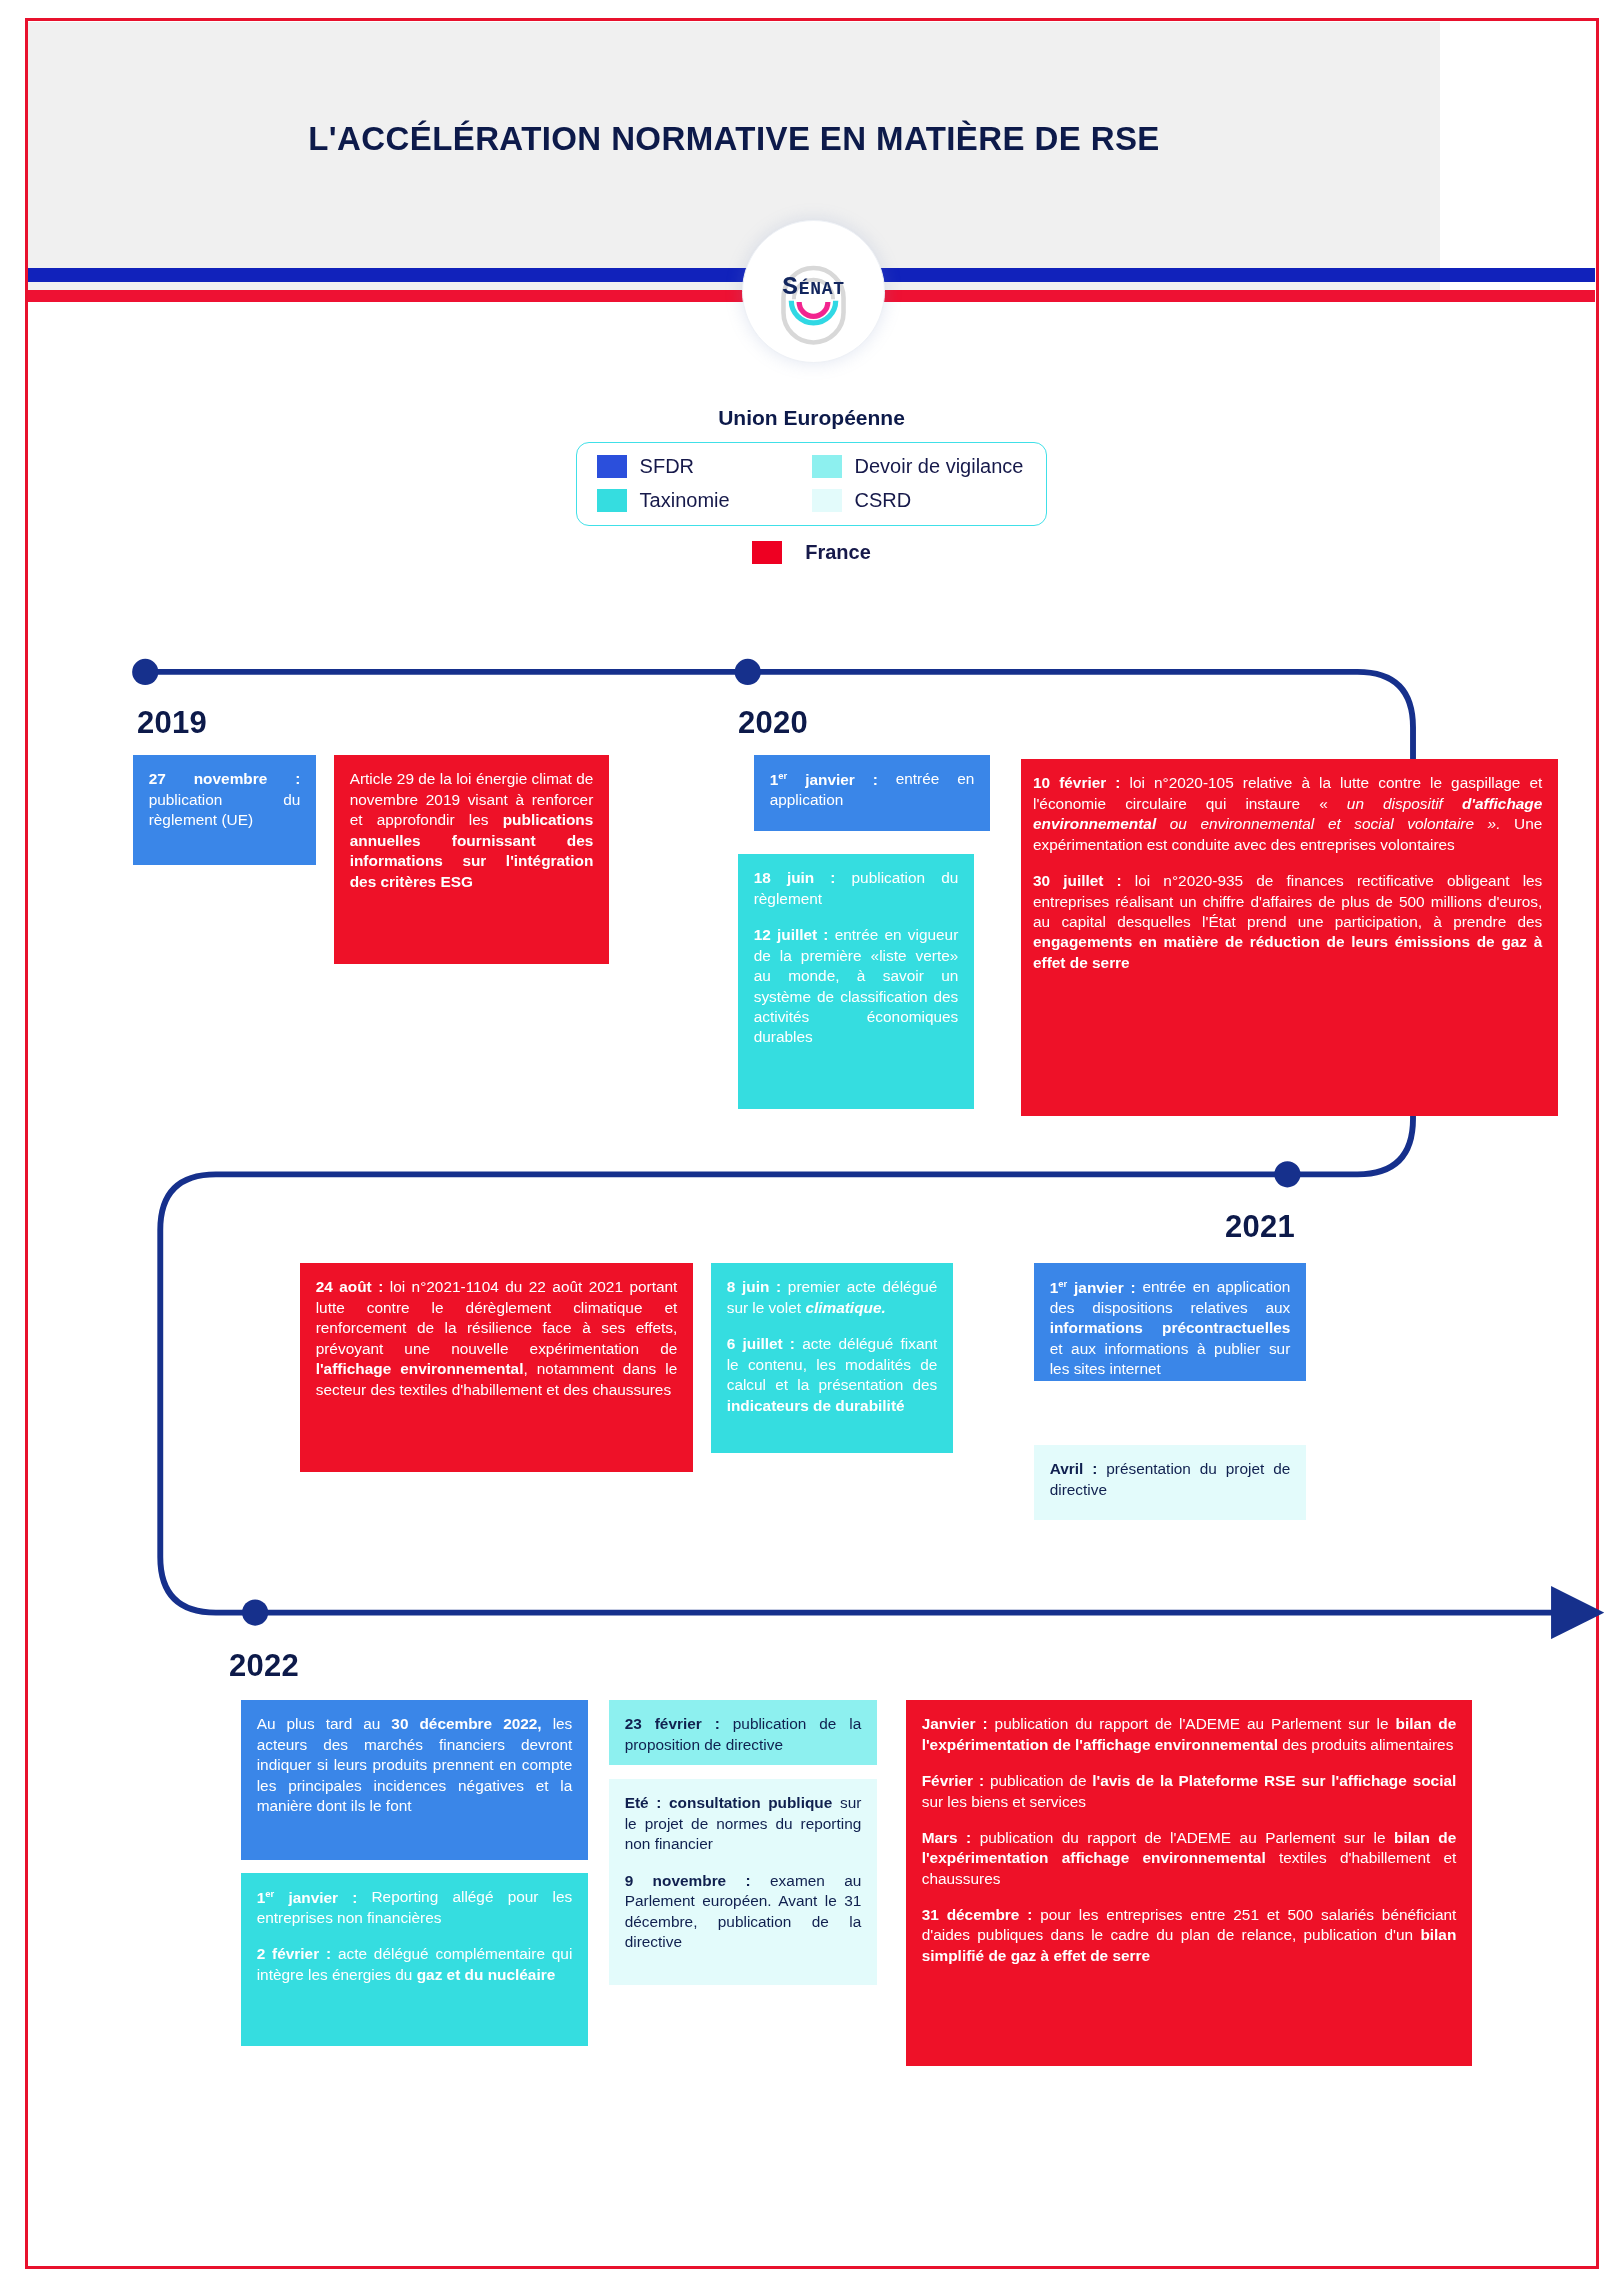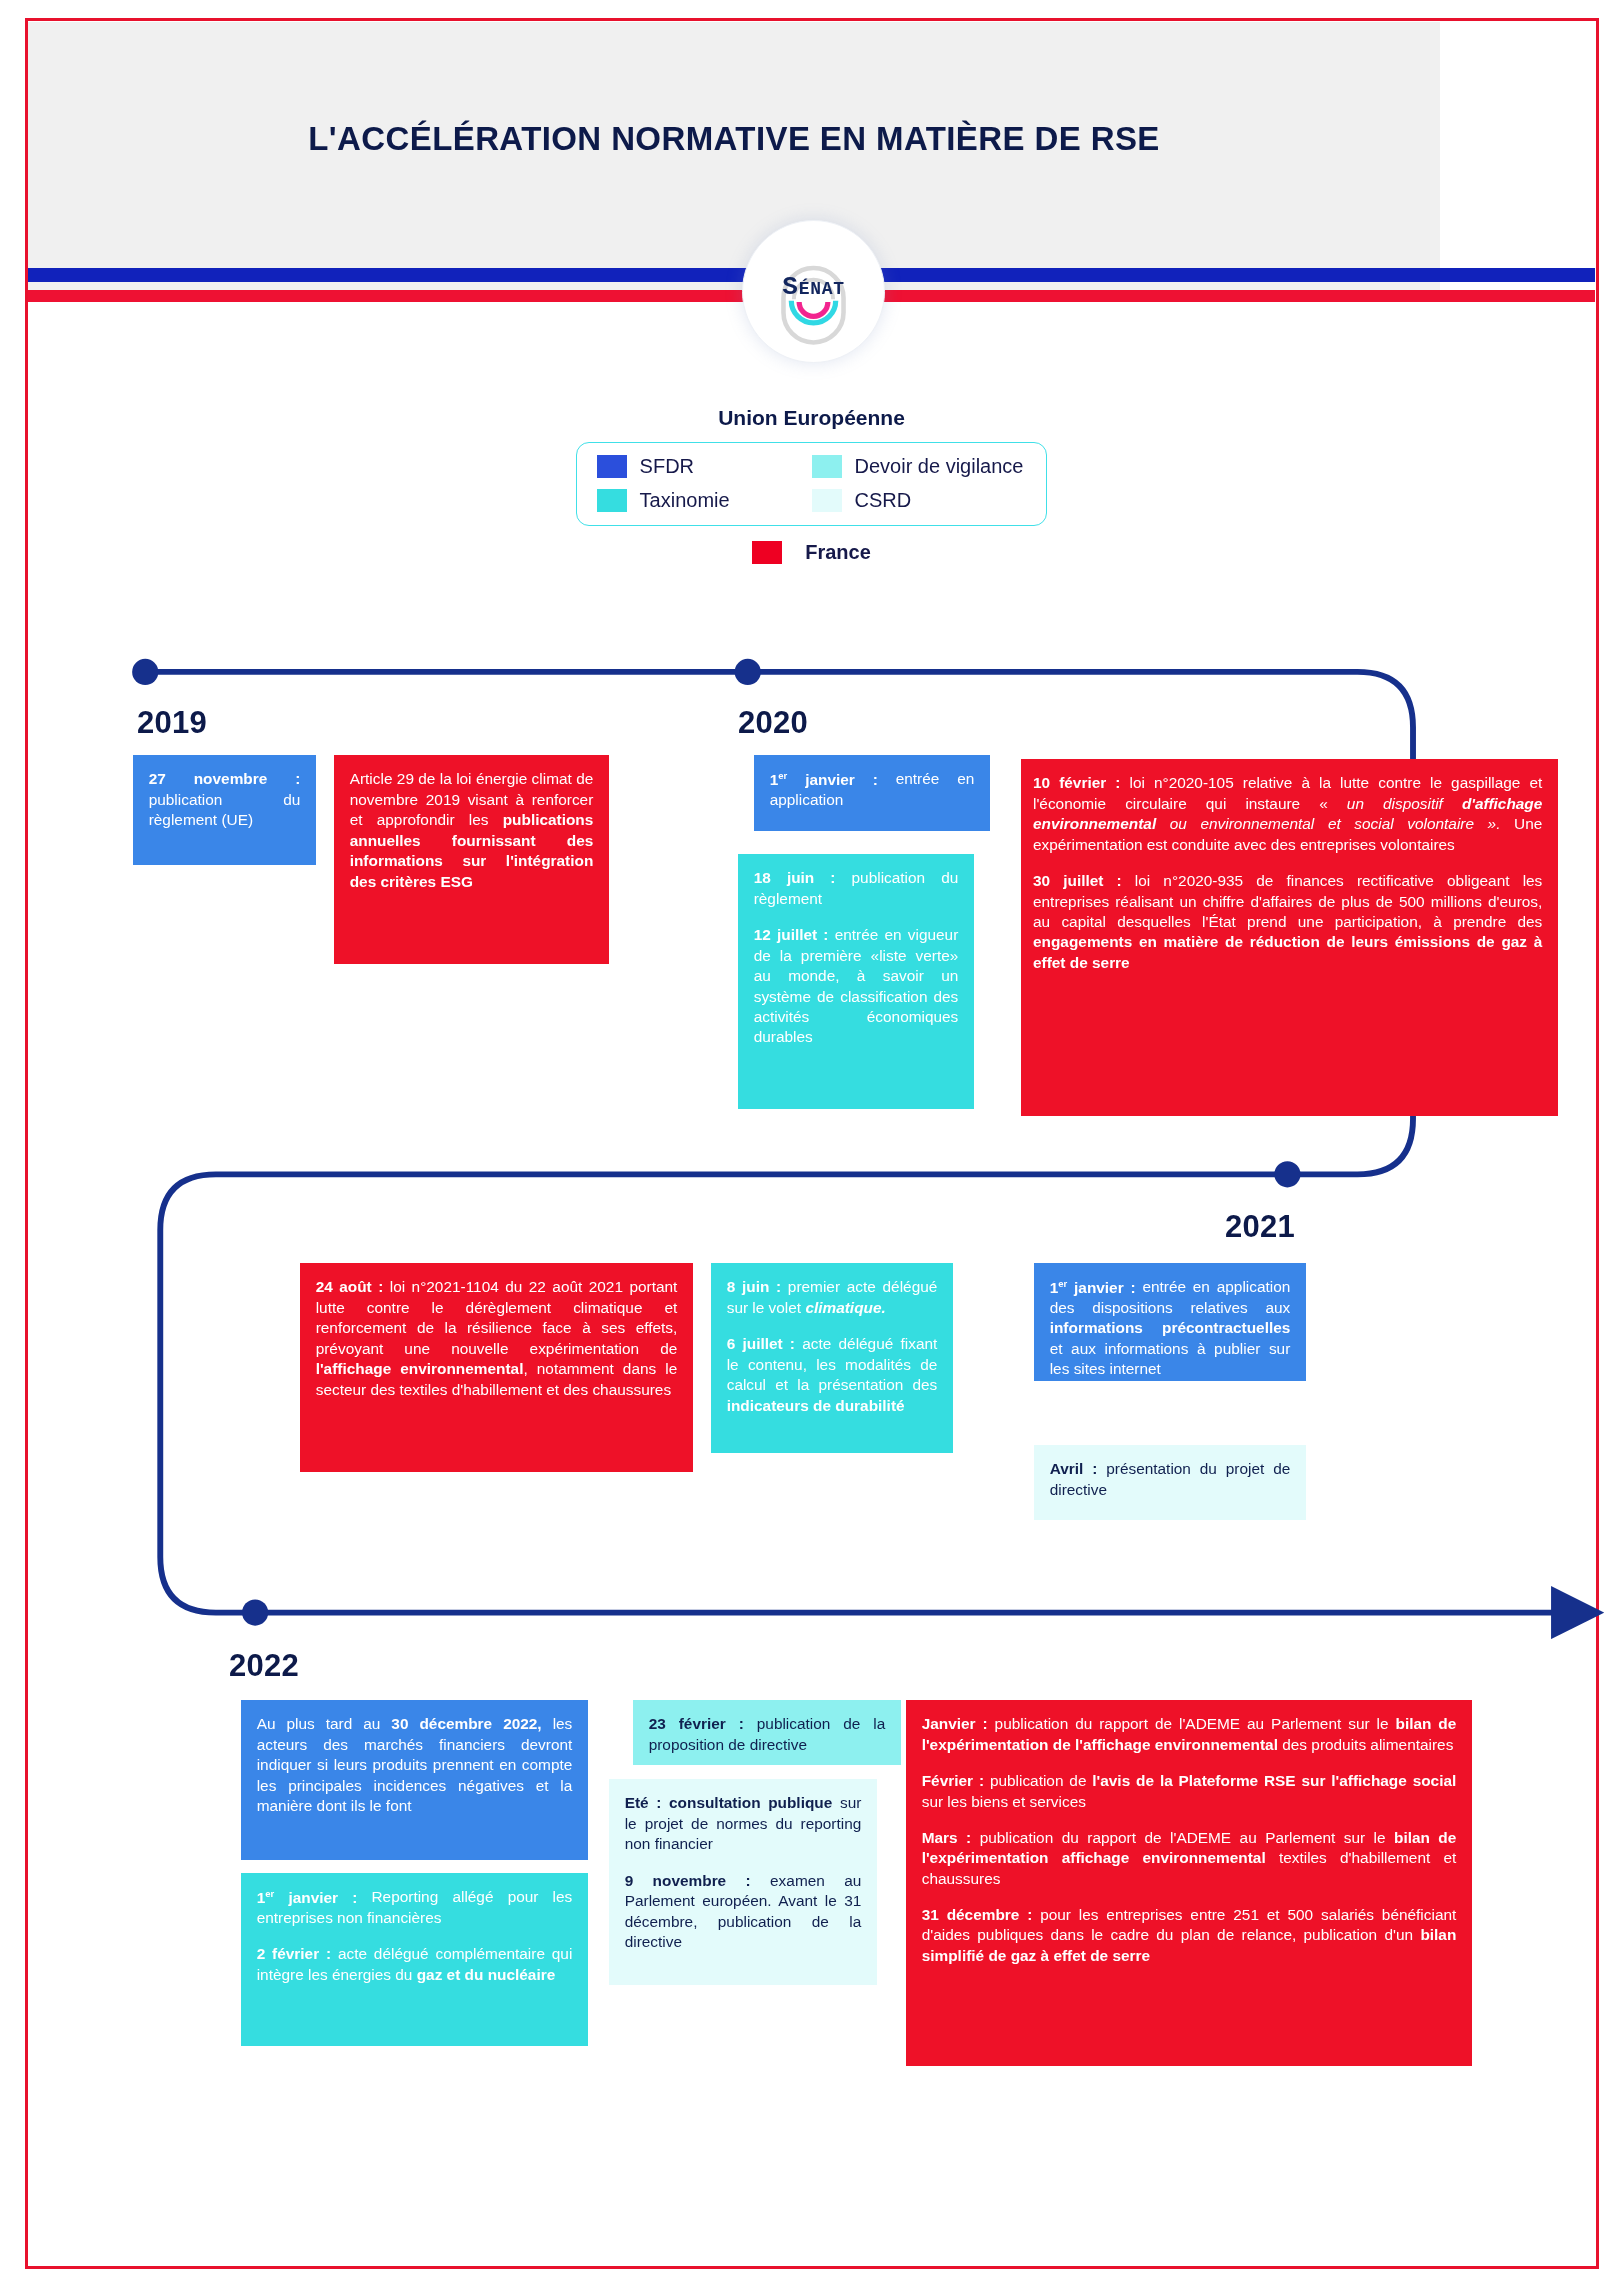--- a/index.html
+++ b/index.html
@@ -99,21 +99,21 @@
     font-size:15.4px;
     line-height:1.33;
     text-align:justify;
     text-justify:inter-word;
     overflow:hidden;
   }
   .card p{margin:0 0 15.7px 0;}
   .card p:last-child{margin-bottom:0;}
   .c-sfdr{background:#3a86e8;color:#ffffff;}
   .c-taxo{background:#35dde0;color:#ffffff;}
-  .c-devoir{background:#8df0ef;color:#10204f;margin-left:24px;}
+  .c-devoir{background:#8df0ef;color:#10204f;}
   .c-csrd{background:#e3fbfb;color:#10204f;}
   .c-france{background:#ee1128;color:#ffffff;}
   .card b{font-weight:bold;}
   .card i{font-style:italic;}
   .card .bi{font-weight:bold;font-style:italic;}
   .sup{font-size:0.62em;vertical-align:super;}
 </style>
 </head>
 <body>
 

